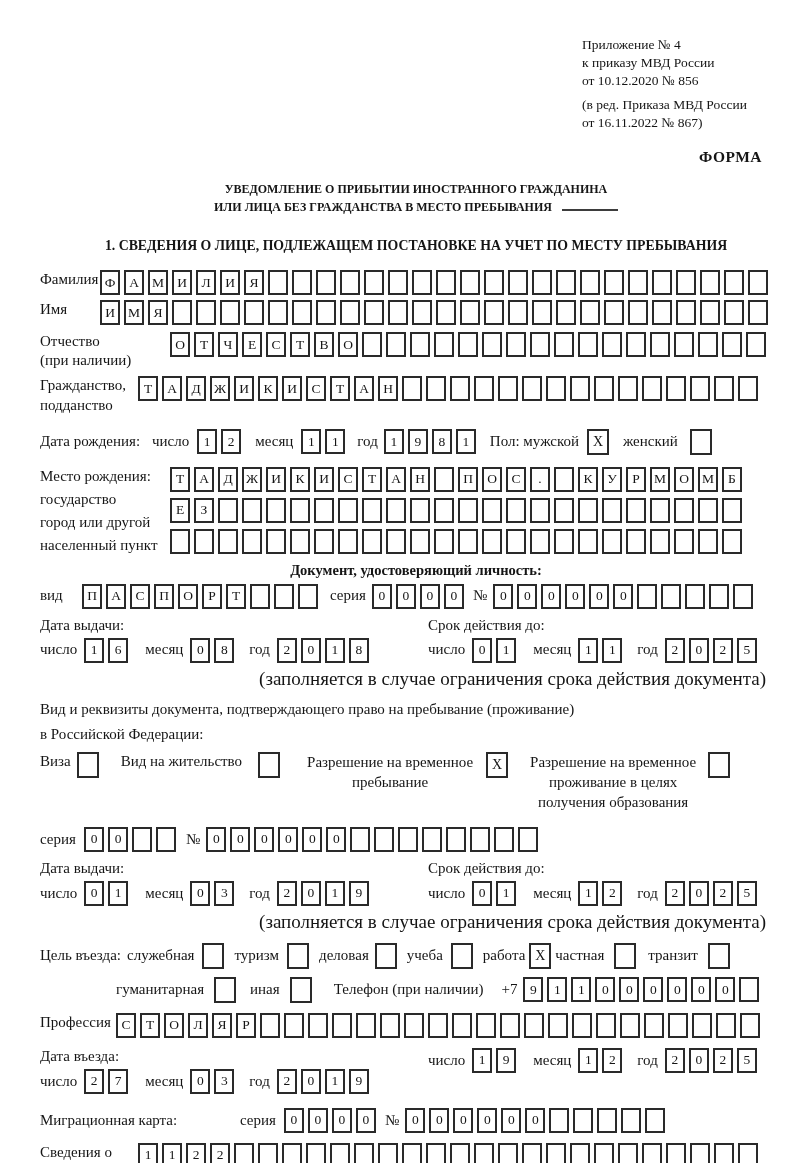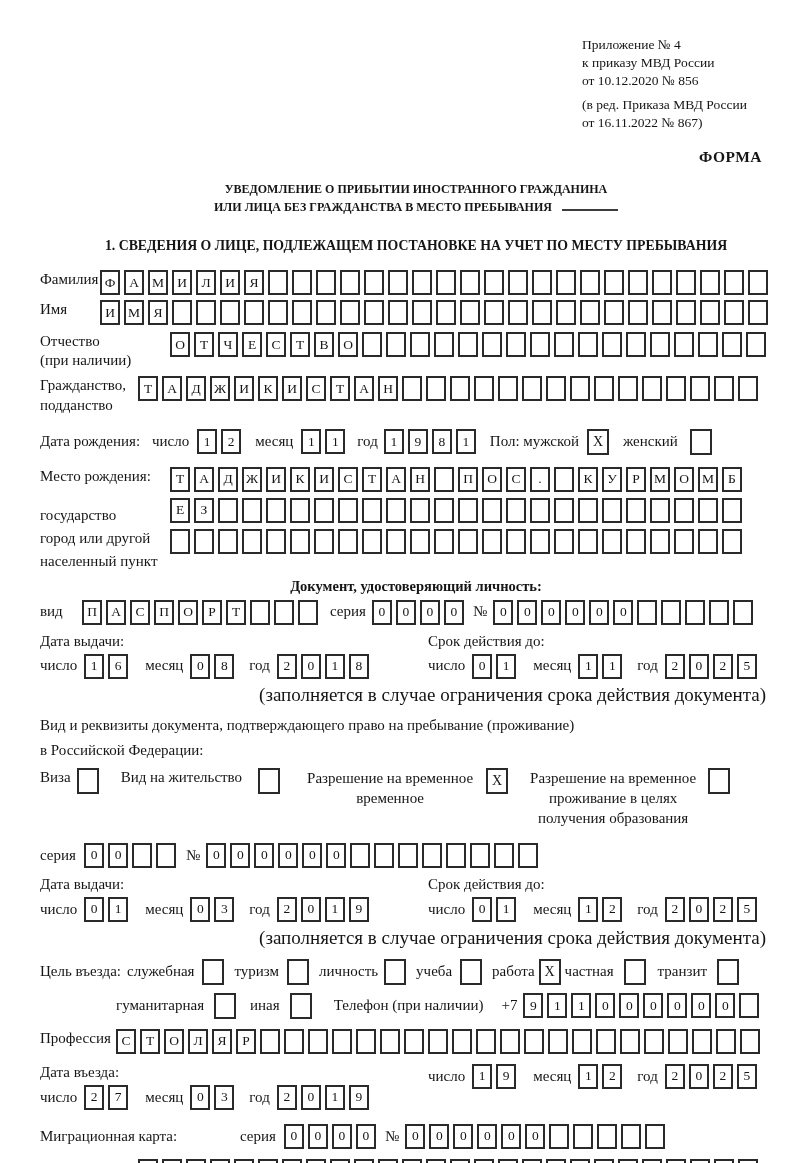--- a/index.html
+++ b/index.html
@@ -217,21 +217,21 @@
       </span>
     <span class="lbl" style="margin:0 8px 0 14px">Пол: мужской</span>
     <span class="cell chk">X</span>
     <span class="lbl" style="margin:0 12px 0 14px">женский</span>
     <span class="cell chk"></span>
   </div>
 
   <div class="frow" style="margin-top:12px">
     <div class="lbl" style="width:130px">
       <div>Место рождения:</div>
-      <div style="margin-top:20px">государство</div>
+      <div style="margin-top:4px">государство</div>
       <div style="margin-top:4px">город или другой</div>
       <div style="margin-top:4px">населенный пункт</div>
     </div>
     <div class="vgap">
       <div class="boxes">
           <span class="cell">Т</span>
           <span class="cell">А</span>
           <span class="cell">Д</span>
           <span class="cell">Ж</span>
           <span class="cell">И</span>
@@ -405,21 +405,21 @@
       <span class="lbl">Виза</span>
       <span class="cell chk"></span>
     </div>
     <div class="ckgrp" style="margin-left:22px">
       <span class="lbl">Вид на жительство</span>
       <span class="cell chk" style="margin-left:10px"></span>
     </div>
     <div class="ckgrp" style="margin-left:20px">
       <div class="cklbl-c" style="width:180px">
         <div>Разрешение на временное</div>
-        <div>временное</div>
+        <div>пребывание</div>
       </div>
       <span class="cell chk">X</span>
     </div>
     <div class="ckgrp" style="margin-left:16px">
       <div class="cklbl-c" style="width:178px">
         <div>Разрешение на временное</div>
         <div>проживание в целях</div>
         <div>получения образования</div>
       </div>
       <span class="cell chk"></span>
@@ -500,21 +500,21 @@
     </div>
   </div>
   <div class="note">(заполняется в случае ограничения срока действия документа)</div>
 
   <div class="frow" style="margin-top:10px;align-items:center">
     <span class="lbl">Цель въезда:</span>
     <span class="lbl" style="margin-left:6px">служебная</span>
     <span class="cell chk" style="margin-left:8px"></span>
     <span class="lbl" style="margin-left:10px">туризм</span>
     <span class="cell chk" style="margin-left:8px"></span>
-    <span class="lbl" style="margin-left:10px">личность</span>
+    <span class="lbl" style="margin-left:10px">деловая</span>
     <span class="cell chk" style="margin-left:6px"></span>
     <span class="lbl" style="margin-left:10px">учеба</span>
     <span class="cell chk" style="margin-left:8px"></span>
     <span class="lbl" style="margin-left:10px">работа</span>
     <span class="cell chk" style="margin-left:4px">X</span>
     <span class="lbl" style="margin-left:4px">частная</span>
     <span class="cell chk" style="margin-left:10px"></span>
     <span class="lbl" style="margin-left:12px">транзит</span>
     <span class="cell chk" style="margin-left:10px"></span>
   </div>

